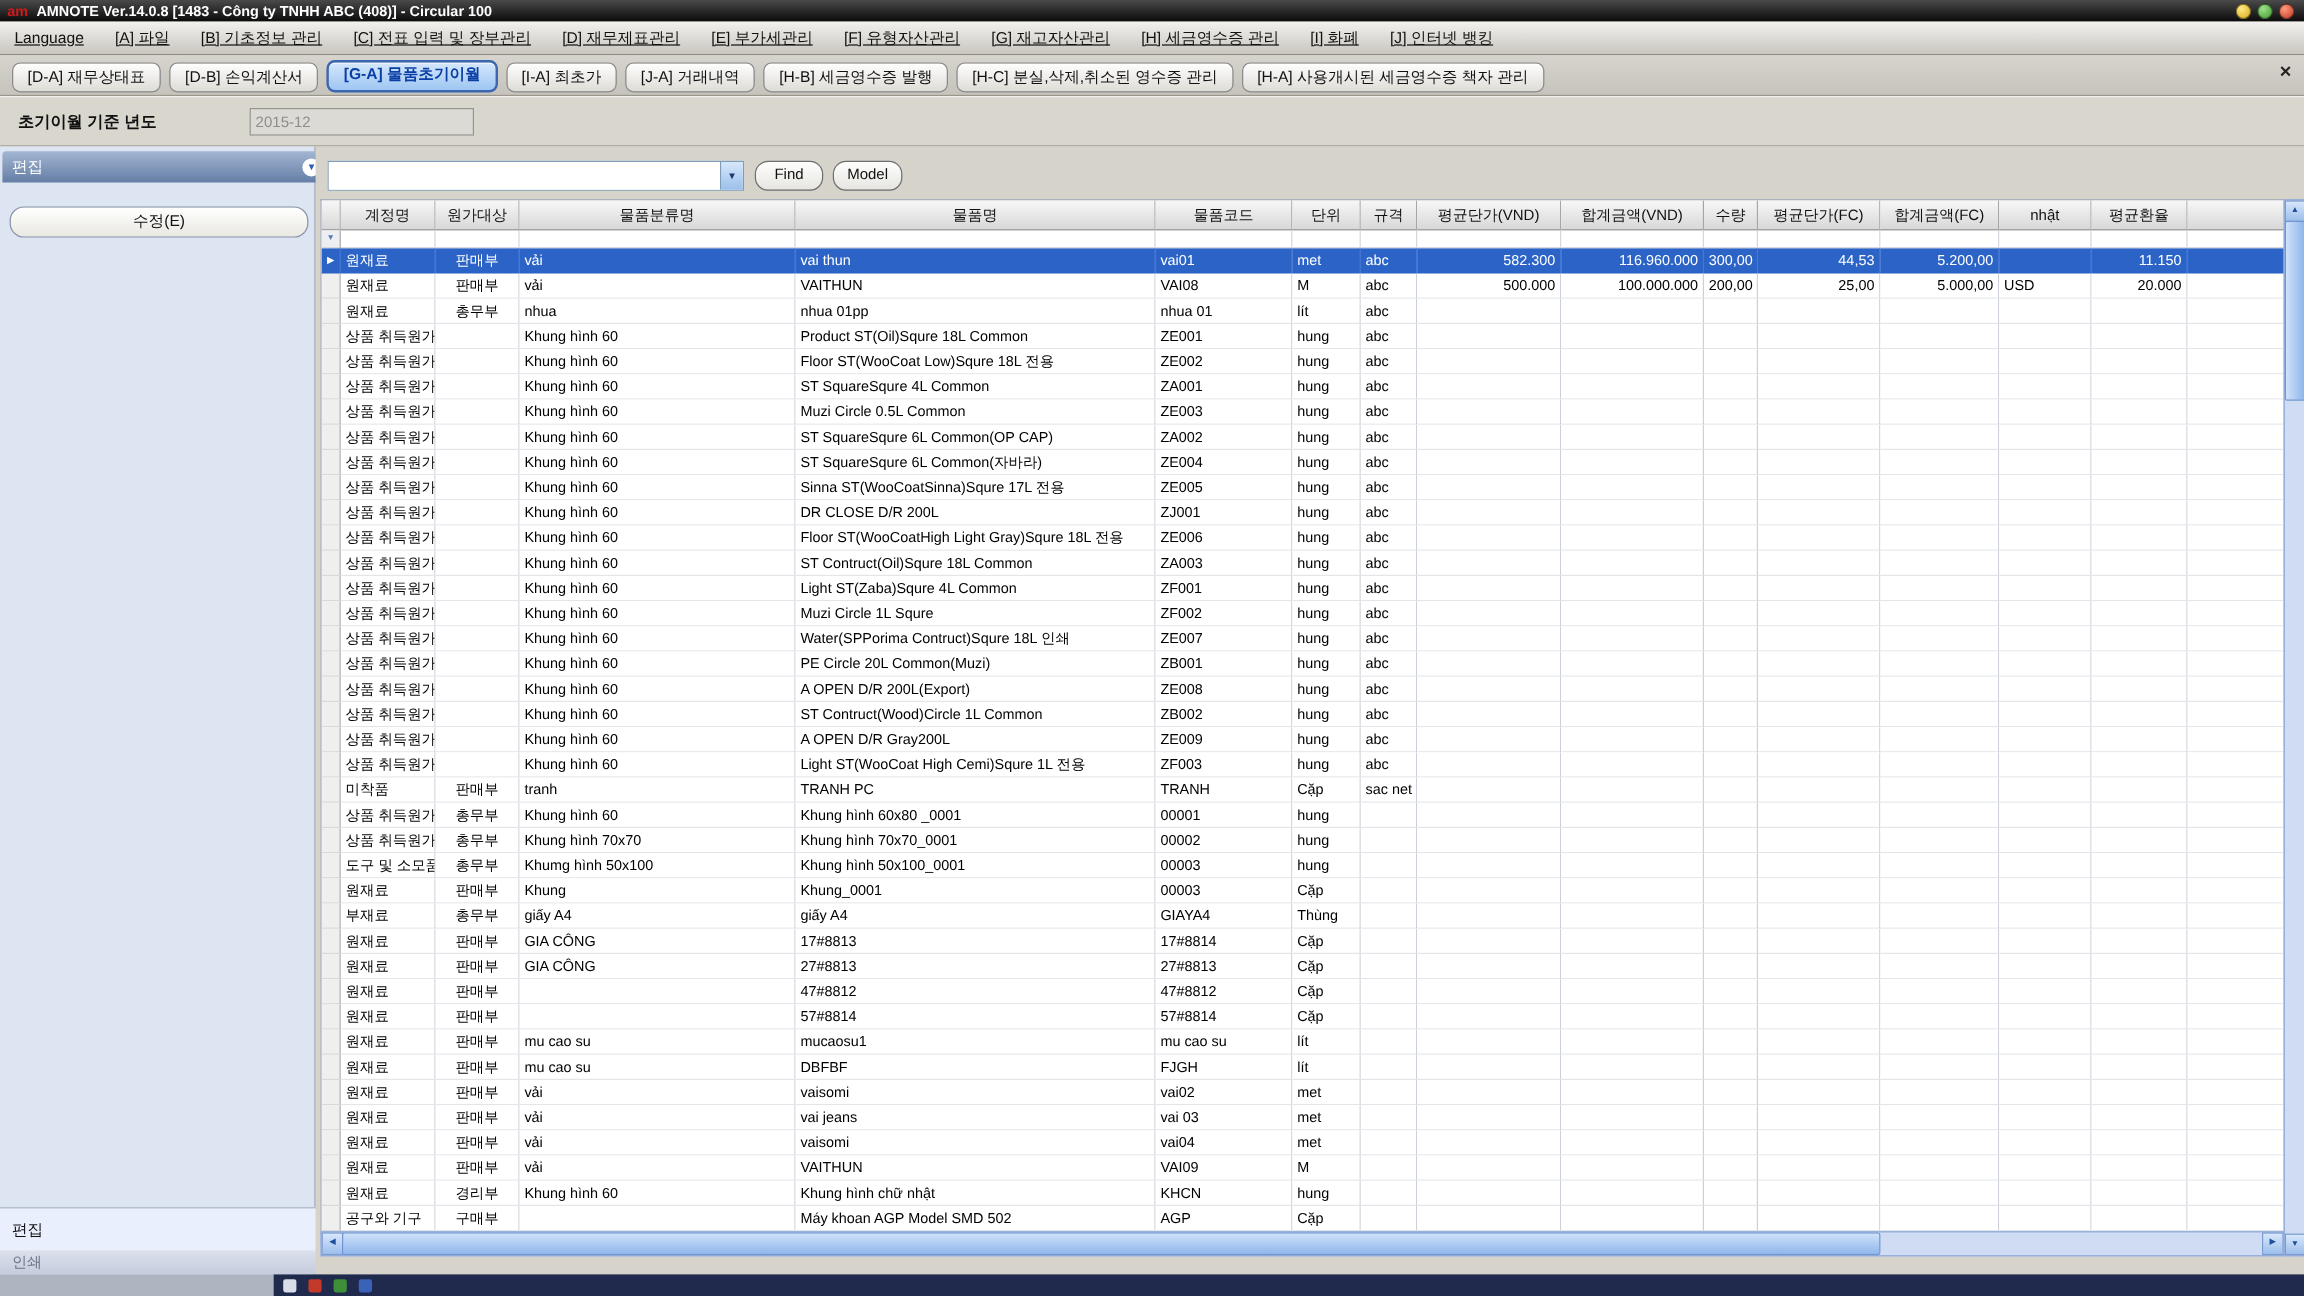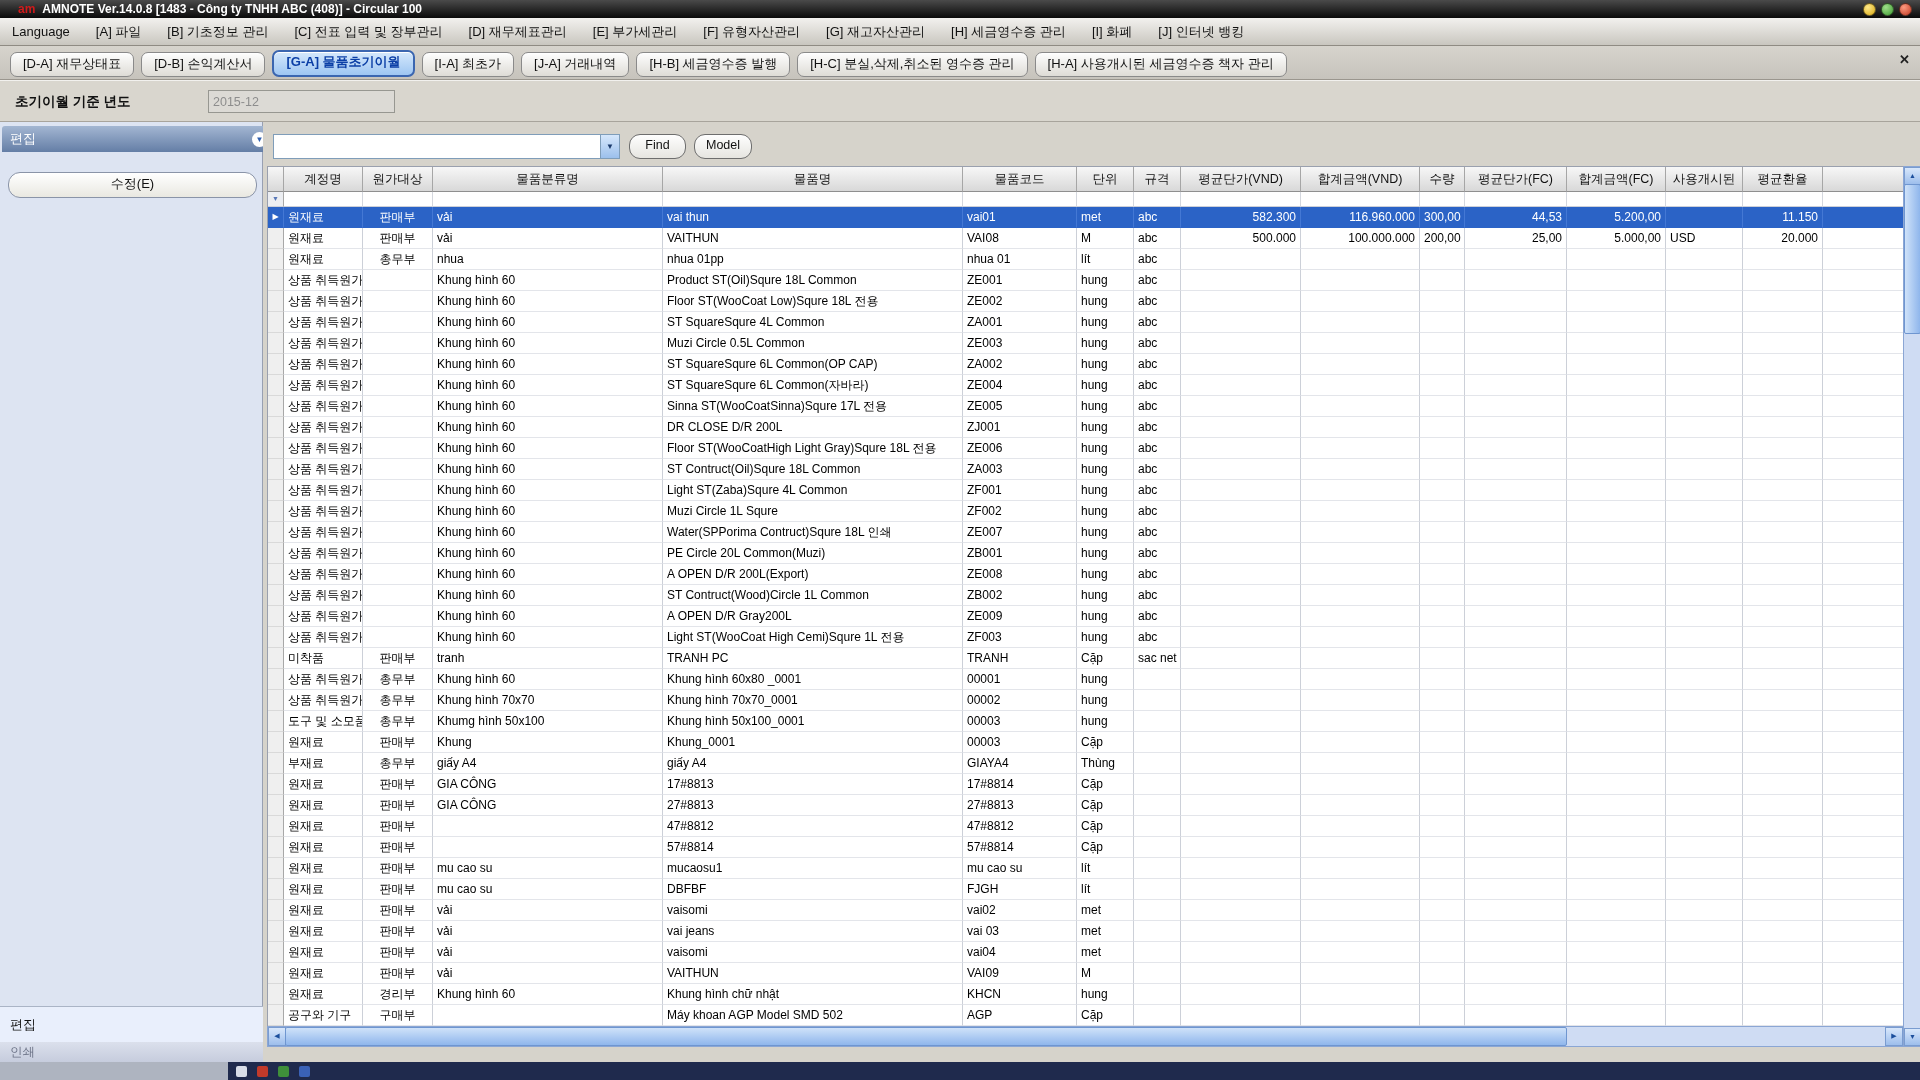--- a/index.html
+++ b/index.html
@@ -4,33 +4,33 @@
 <style>
   html,body{margin:0;padding:0;}
   body{width:1920px;height:1080px;overflow:hidden;position:relative;
        background:#d6d3cb;font-family:"Liberation Sans",sans-serif;
        -webkit-font-smoothing:antialiased;}
   .abs{position:absolute;box-sizing:border-box;}
 
   
   .titlebar{left:0;top:0;width:1920px;height:18px;
     background:linear-gradient(#4a4a4a,#0a0a0a);display:flex;align-items:center;padding:0 4px;}
-  .logo{color:#d11a1a;font-weight:bold;font-size:12px;margin-left:14px;}
+  .logo{color:#d11a1a;font-weight:bold;font-size:12px;margin-left:2px;}
   .title-text{color:#ffffff;font-weight:bold;font-size:12px;margin-left:7px;white-space:nowrap;}
   .win-btns{margin-left:auto;display:flex;gap:5px;margin-right:4px;}
   .win-btn{width:11px;height:11px;border-radius:50%;border:1px solid rgba(0,0,0,.5);}
   .wb-min{background:radial-gradient(circle at 35% 30%,#ffe98a,#d8a913);}
   .wb-max{background:radial-gradient(circle at 35% 30%,#9fe08a,#3f9a32);}
   .wb-close{background:radial-gradient(circle at 35% 30%,#ff9a80,#c03a22);}
 
   
   .menubar{left:0;top:18px;width:1920px;height:28px;
     background:linear-gradient(#f2f1ee,#c9c6bf);border-bottom:1px solid #8f8b83;
     display:flex;align-items:center;gap:26px;padding:0 0 0 12px;font-size:13px;color:#111;}
-  .menu-item{white-space:nowrap;cursor:default;}
+  .menu-item{white-space:nowrap;cursor:default;text-decoration:underline;}
 
   
   .tabbar{left:0;top:46px;width:1920px;height:34px;
     background:linear-gradient(#d7d4cd,#c6c3bc);border-bottom:1px solid #9a968e;
     display:flex;align-items:flex-end;padding:0 0 2px 10px;}
   .tab{height:23px;line-height:21px;padding:0 12px;margin-right:7px;font-size:13px;color:#111;
     background:linear-gradient(#fefefe,#dedcd6);border:1px solid #8a8a8a;border-radius:7px;
     white-space:nowrap;box-shadow:0 1px 0 #fff inset;}
   .tab.active{background:linear-gradient(#d5e8fc,#9ec6f2);border:2px solid #3b66b0;
     color:#0b3fa6;font-weight:bold;line-height:19px;}
@@ -198,21 +198,21 @@
         <div class="hcell" style="width: 230px;">물품분류명</div>
         <div class="hcell" style="width: 300px;">물품명</div>
         <div class="hcell" style="width: 114px;">물품코드</div>
         <div class="hcell" style="width: 57px;">단위</div>
         <div class="hcell" style="width: 47px;">규격</div>
         <div class="hcell" style="width: 120px;">평균단가(VND)</div>
         <div class="hcell" style="width: 119px;">합계금액(VND)</div>
         <div class="hcell" style="width: 45px;">수량</div>
         <div class="hcell" style="width: 102px;">평균단가(FC)</div>
         <div class="hcell" style="width: 99px;">합계금액(FC)</div>
-        <div class="hcell" style="width: 77px;">사용개시된</div>
+        <div class="hcell" style="width: 77px;">nhật</div>
         <div class="hcell" style="width: 80px;">평균환율</div>
         <div class="hcell" style="width: 81px;"></div>
       </div>
       <div class="g-filter">
         <div class="fcell indicator" style="width: 16px;">▼</div>
         <div class="fcell" style="width: 79px;"></div>
         <div class="fcell" style="width: 70px;"></div>
         <div class="fcell" style="width: 230px;"></div>
         <div class="fcell" style="width: 300px;"></div>
         <div class="fcell" style="width: 114px;"></div>

